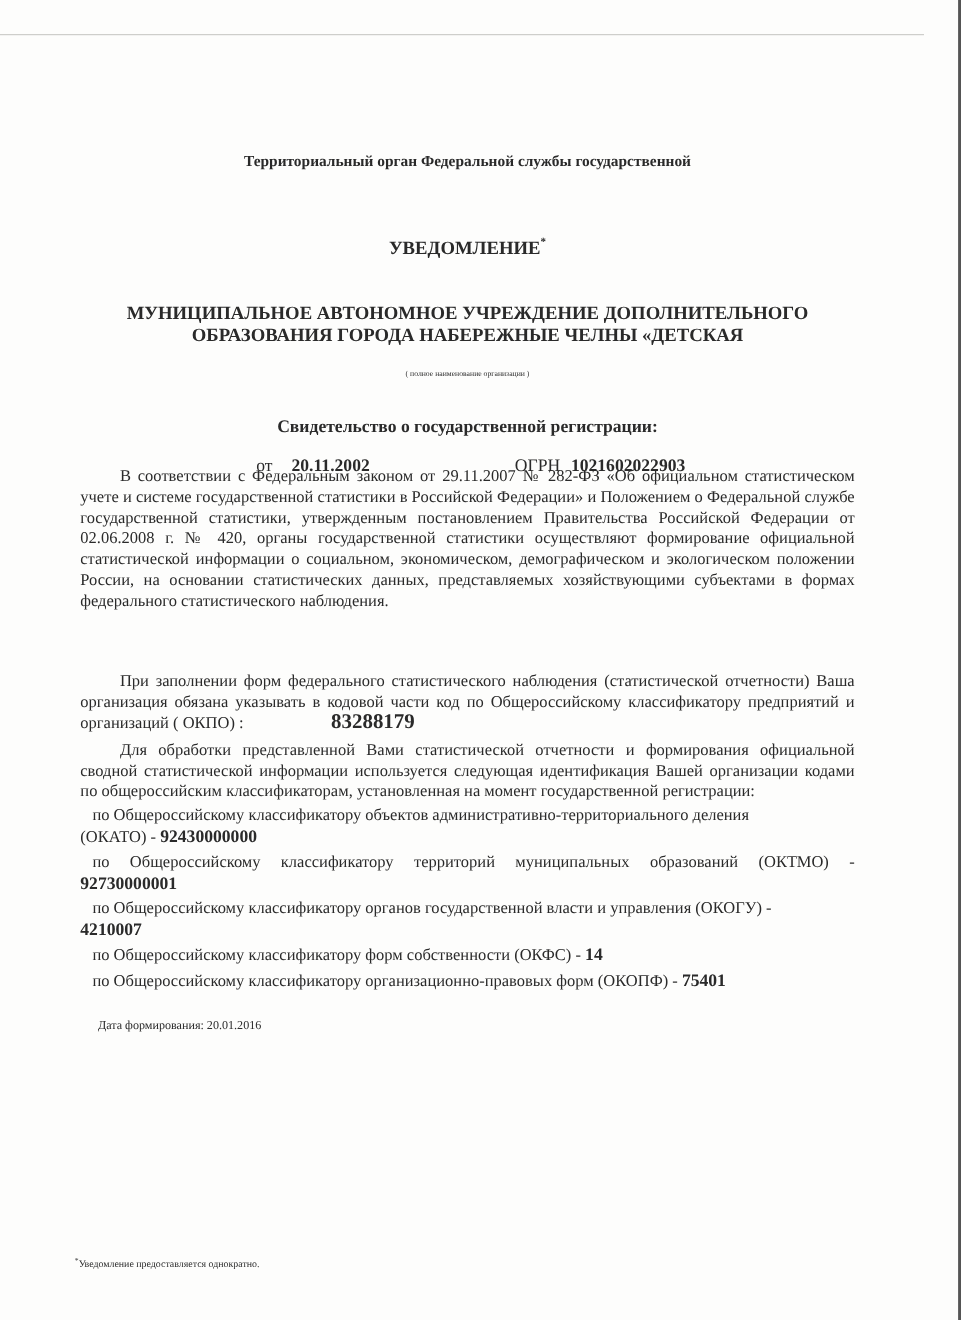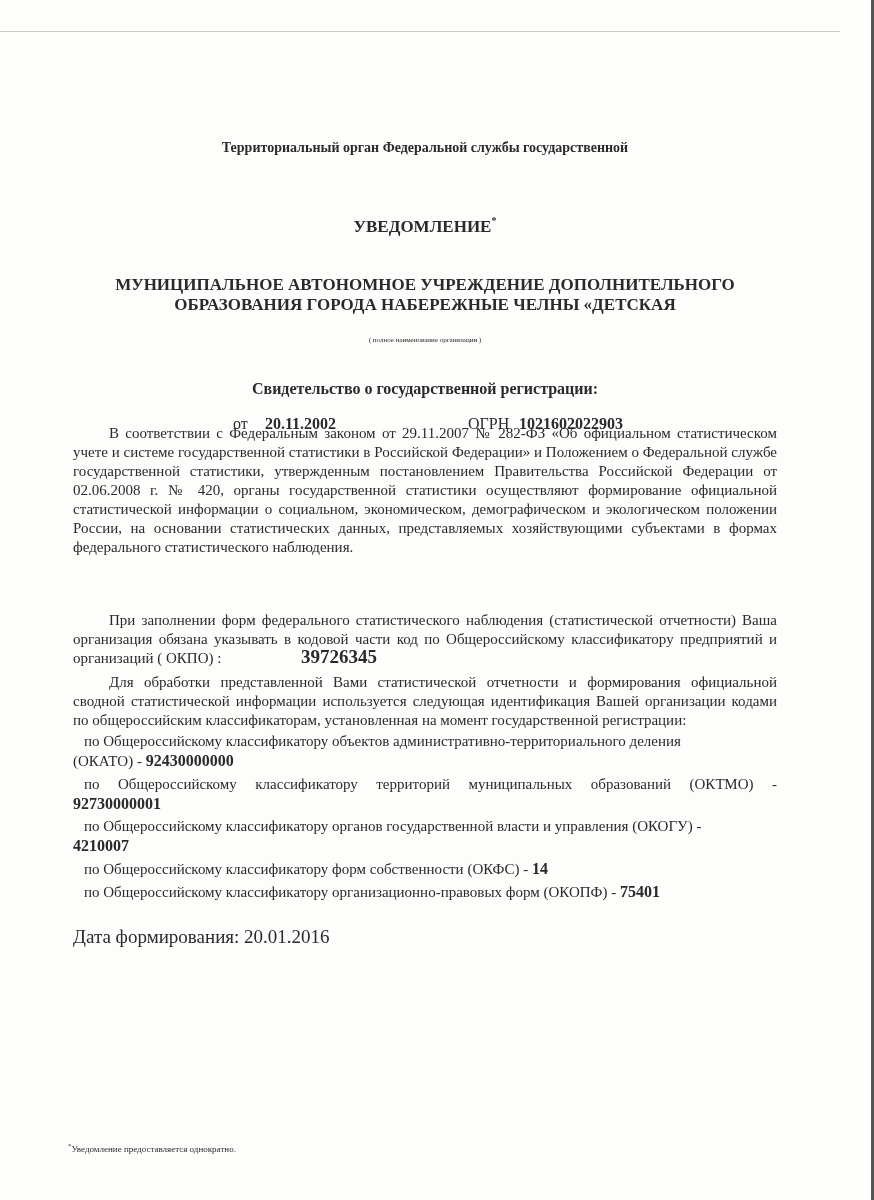--- a/index.html
+++ b/index.html
@@ -28,21 +28,21 @@
   .p3 { top: 673px; }
   .code-item { position: absolute; left: 0; width: 704px; font-size: 15px; line-height: 20px; }
   .code-item .lbl { padding-left: 11px; }
   .code-item.just .lbl { display: block; text-align: justify; text-align-last: justify; }
   .code-item .val { font-weight: bold; font-size: 16px; }
   .c1 { top: 731px; }
   .c2 { top: 774px; }
   .c3 { top: 816px; }
   .c4 { top: 859px; }
   .c5 { top: 882px; }
-  .gen-date { position: absolute; top: 926px; left: 0; font-size: 19px; }
+  .gen-date { position: absolute; top: 926px; left: 16px; font-size: 11px; }
   .footnote { position: absolute; top: 1142px; left: -5px; font-size: 9px; }
   .footnote sup { font-size: 7px; vertical-align: 4px; }
 </style>
 </head>
 <body>
 
 <div class="top-rule"></div>
 <div class="right-edge"></div>
 
 <div class="page">
@@ -64,21 +64,21 @@
   <div class="reg-title">Свидетельство о государственной регистрации:</div>
   <div class="reg-line">
     <span class="from">от</span>
     <span class="date">20.11.2002</span>
     <span class="ogrn-l">ОГРН</span>
     <span class="ogrn-v">1021602022903</span>
   </div>
 
   <div class="para p1">В соответствии с Федеральным законом от 29.11.2007 № 282-ФЗ «Об официальном статистическом учете и системе государственной статистики в Российской Федерации» и Положением о Федеральной службе государственной статистики, утвержденным постановлением Правительства Российской Федерации от 02.06.2008 г. № 420, органы государственной статистики осуществляют формирование официальной статистической информации о социальном, экономическом, демографическом и экологическом положении России, на основании статистических данных, представляемых хозяйствующими субъектами в формах федерального статистического наблюдения.</div>
   <div class="para p2">При заполнении форм федерального статистического наблюдения (статистической отчетности) Ваша организация обязана указывать в кодовой части код по Общероссийскому классификатору предприятий и организаций ( ОКПО) :</div>
-  <div class="okpo">39726345</div>
+  <div class="okpo">83288179</div>
   <div class="para p3">Для обработки представленной Вами статистической отчетности и формирования официальной сводной статистической информации используется следующая  идентификация Вашей организации кодами по общероссийским классификаторам, установленная на момент государственной регистрации:</div>
 
   <div class="code-item c1">
     <div class="lbl">по Общероссийскому классификатору объектов административно-территориального деления</div>
     <div><span>(ОКАТО) - </span><span class="val">92430000000</span></div>
   </div>
 
   <div class="code-item just c2">
     <span class="lbl">по Общероссийскому классификатору территорий муниципальных образований (ОКТМО) -</span>
     <div class="val">92730000001</div>

